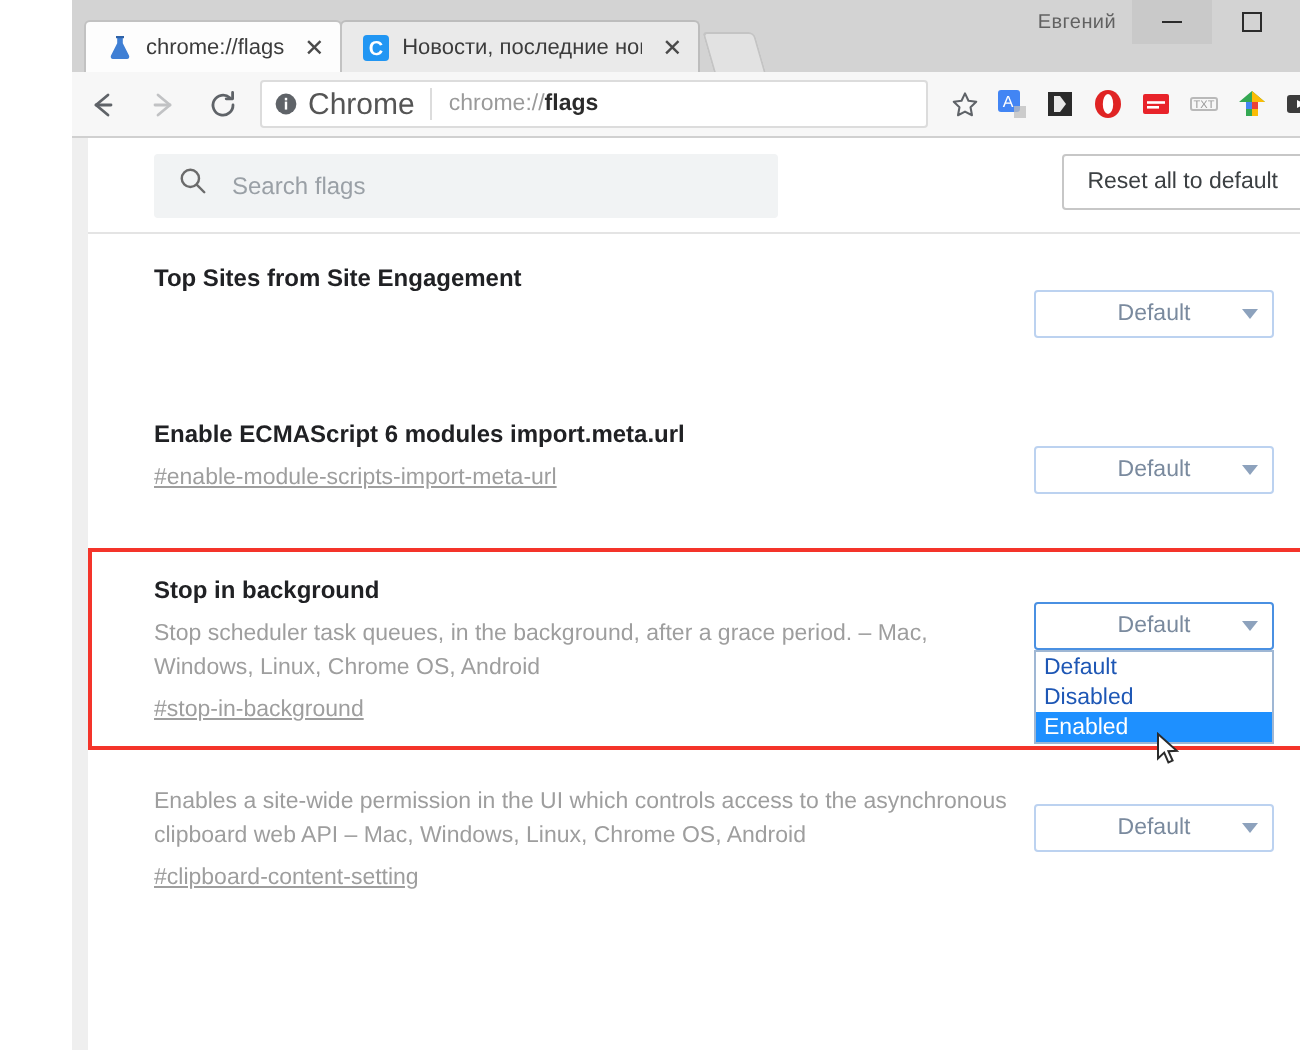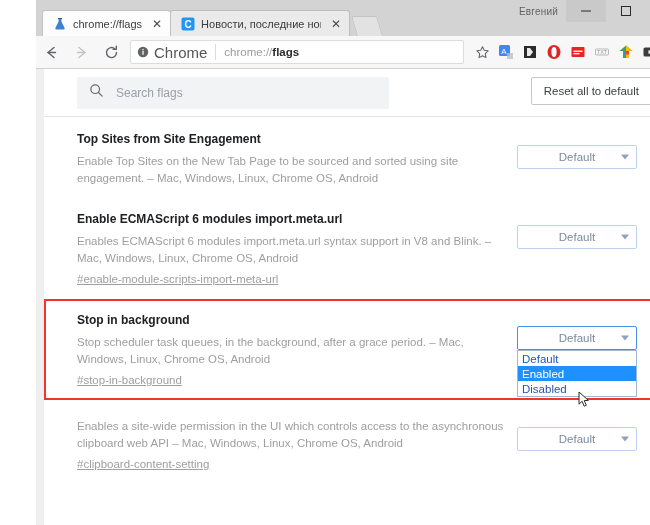--- a/index.html
+++ b/index.html
@@ -319,34 +319,32 @@
         <span class="ph">Search flags</span>
       </div>
       <div class="reset-btn">Reset all to default</div>
     </div>
 
     <div class="flags">
 
       <div class="flag-row">
         <div class="flag-text">
           <div class="flag-name">Top Sites from Site Engagement</div>
-          <div class="flag-desc">Enable Top Sites on the New Tab Page to be sourced and sorted using site engagement. – Mac, Windows, Linux, Chrome OS, Android</div>
         </div>
         <div class="flag-ctrl">
           <div class="sel">
             <span>Default</span>
             <span class="arrow"></span>
           </div>
         </div>
       </div>
 
       <div class="flag-row">
         <div class="flag-text">
           <div class="flag-name">Enable ECMAScript 6 modules import.meta.url</div>
-          <div class="flag-desc">Enables ECMAScript 6 modules import.meta.url syntax support in V8 and Blink. – Mac, Windows, Linux, Chrome OS, Android</div>
           <a class="flag-link" href="#">#enable-module-scripts-import-meta-url</a>
         </div>
         <div class="flag-ctrl">
           <div class="sel">
             <span>Default</span>
             <span class="arrow"></span>
           </div>
         </div>
       </div>
 
@@ -356,22 +354,22 @@
           <div class="flag-desc">Stop scheduler task queues, in the background, after a grace period. – Mac, Windows, Linux, Chrome OS, Android</div>
           <a class="flag-link" href="#">#stop-in-background</a>
         </div>
         <div class="flag-ctrl">
           <div class="sel open">
             <span>Default</span>
             <span class="arrow"></span>
           </div>
           <div class="dropdown">
             <div class="dd-item">Default</div>
+            <div class="dd-item">Disabled</div>
             <div class="dd-item sel-hi">Enabled</div>
-            <div class="dd-item">Disabled</div>
             <div class="cursor">
               <svg width="14" height="18" viewBox="0 0 14 18">
                 <path d="M1 1 L1 13.2 L4.1 10.3 L6.2 15.2 L8.3 14.3 L6.2 9.6 L10.4 9.4 Z" fill="#ffffff" stroke="#2b2b2b" stroke-width="1"></path>
               </svg>
             </div>
           </div>
         </div>
       </div>
 
       <div class="flag-row">

